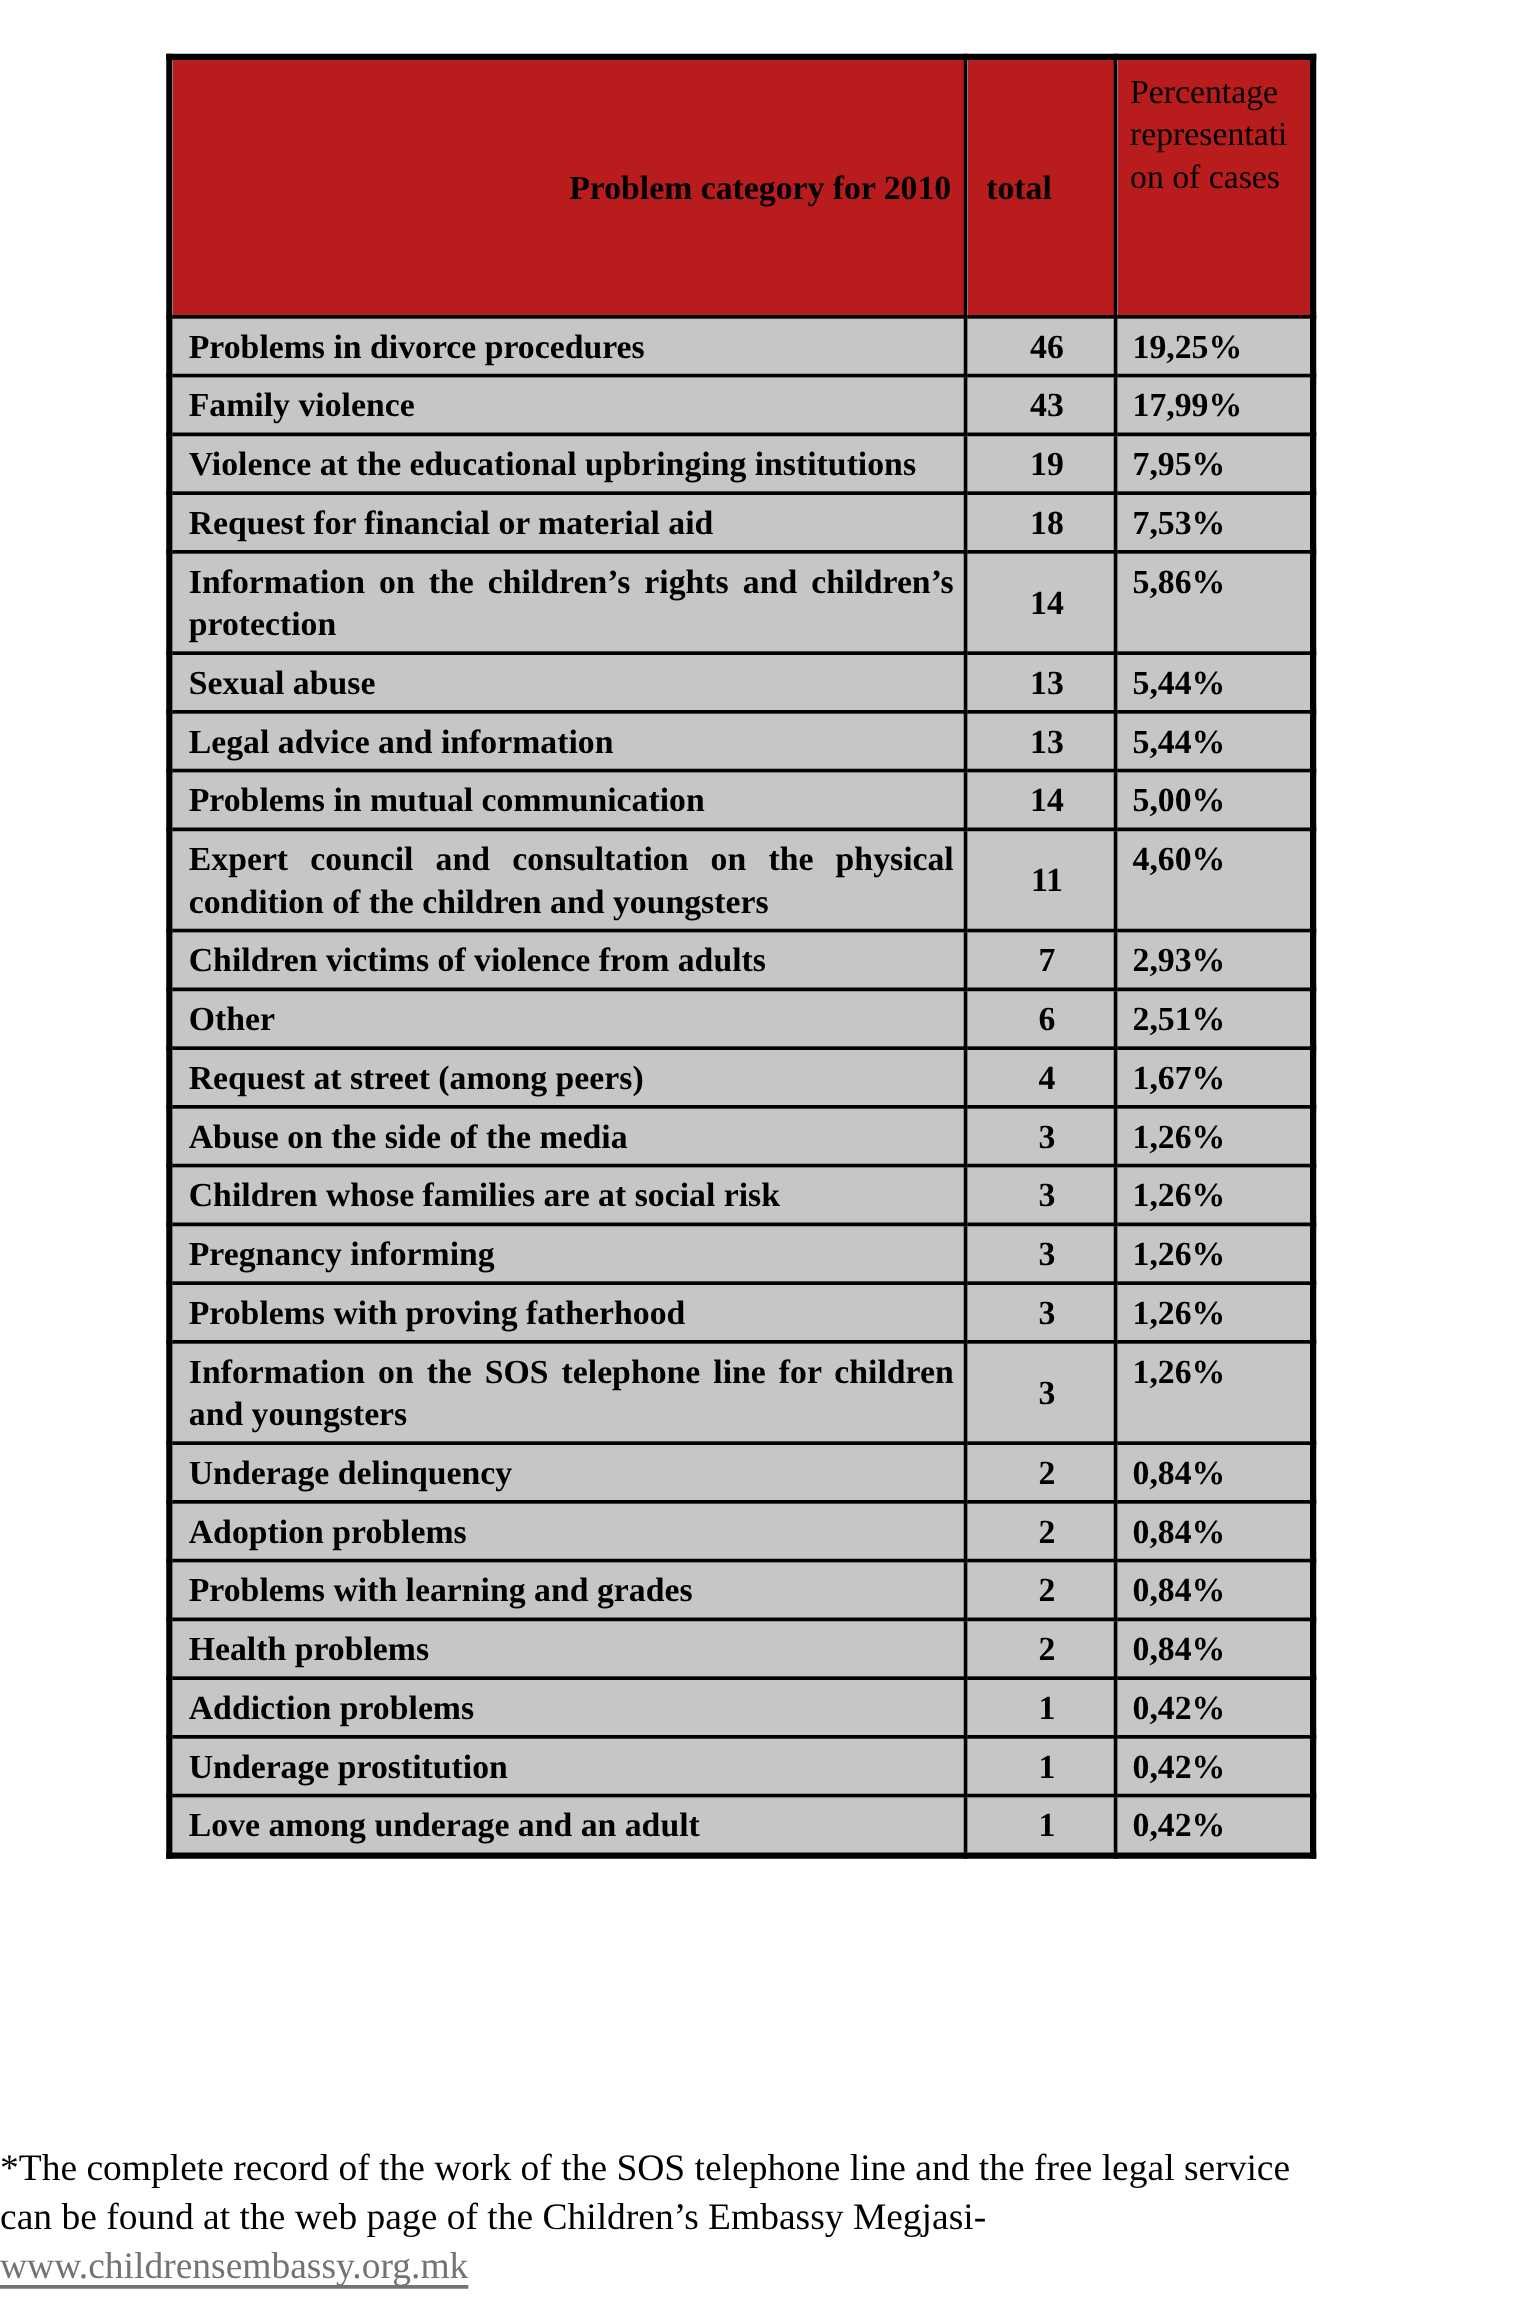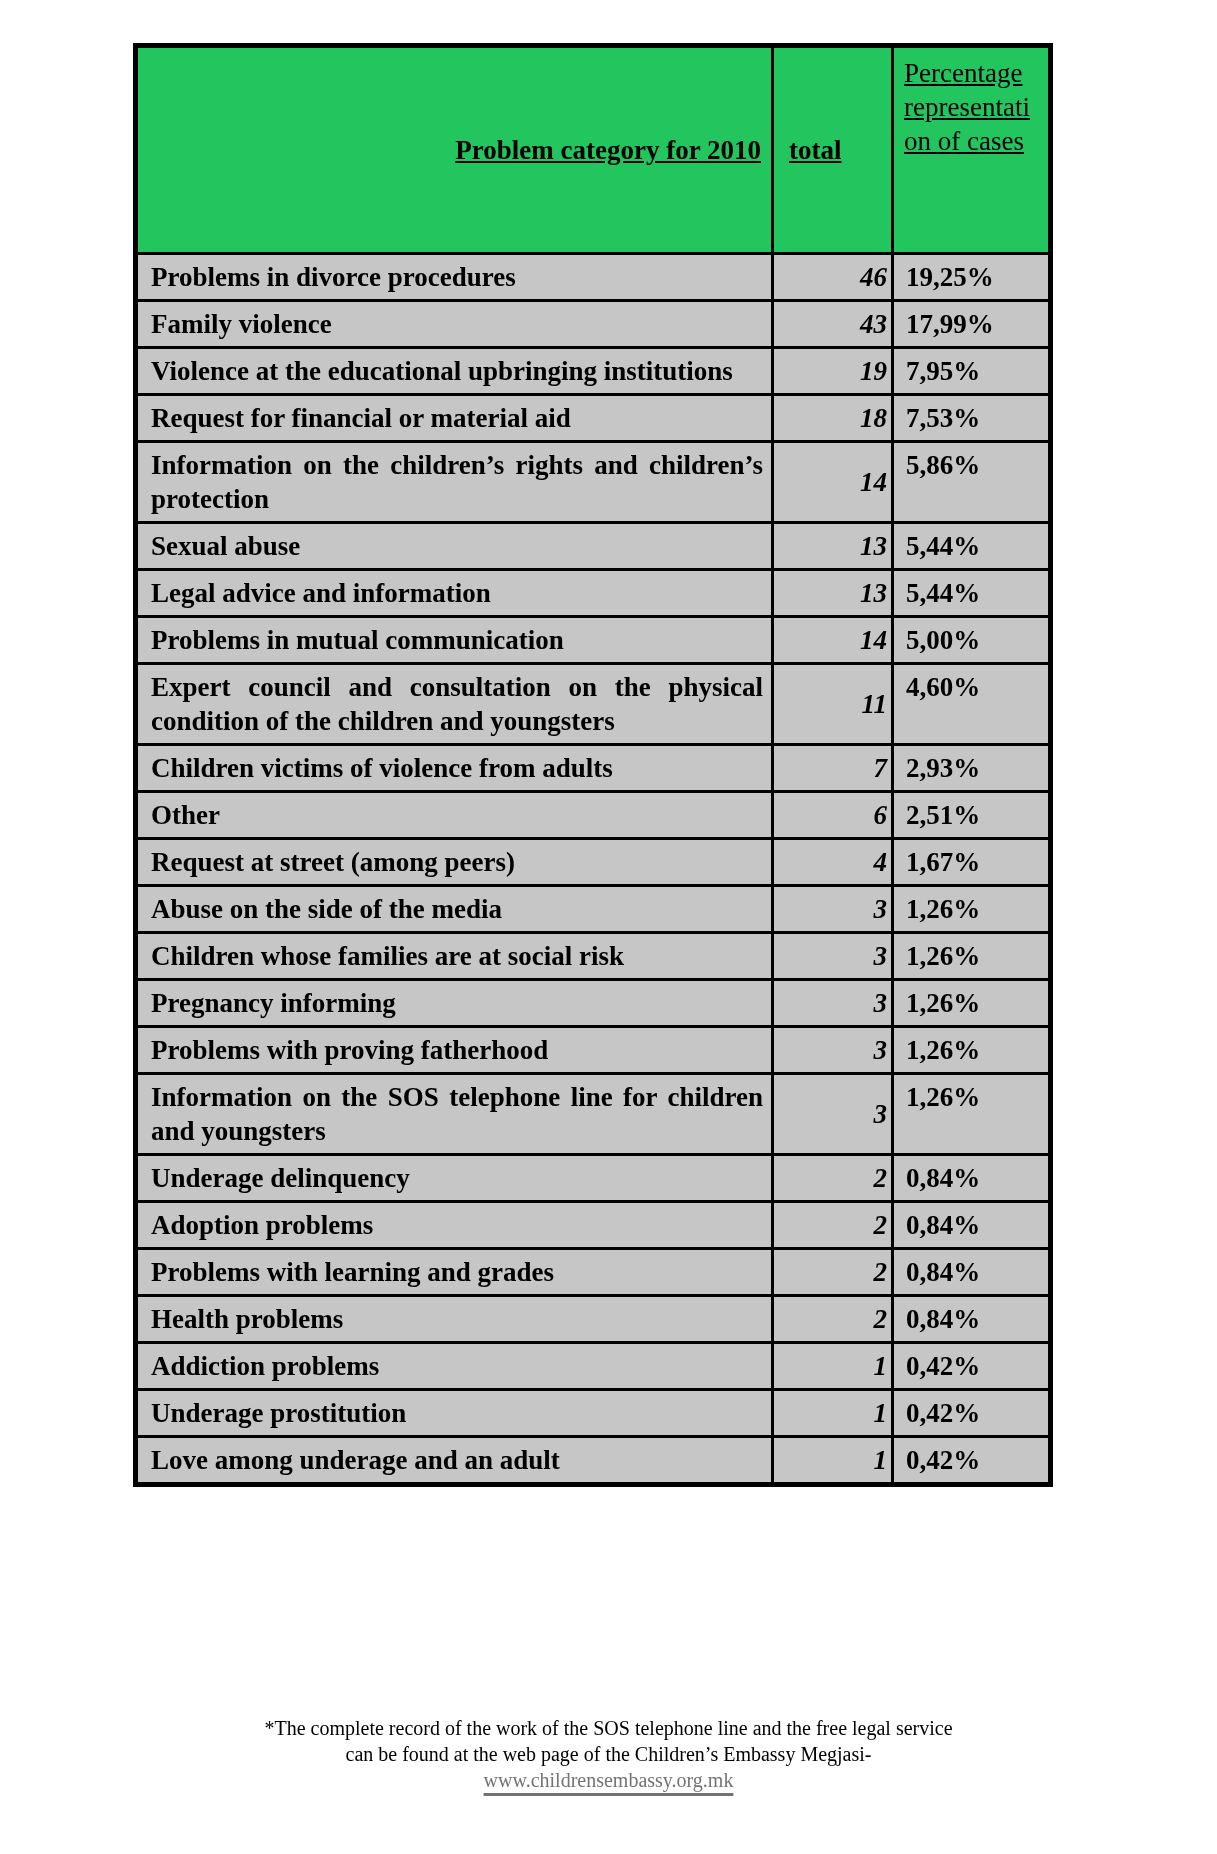--- a/index.html
+++ b/index.html
@@ -34,24 +34,23 @@
 
   table.problems th, table.problems td {
     border: 3px solid #000000;
     font-size: 27px;
     line-height: 1.26;
     overflow: hidden;
   }
 
   
   thead th {
-    background: #22c55e;
+    background: #b91c1c;
     border-bottom: 4px solid #000000;
     height: 190px;
-    text-decoration: underline;
   }
   th.h-category {
     font-weight: bold;
     text-align: right;
     vertical-align: middle;
     padding: 6px 10px 6px 14px;
   }
   th.h-total {
     font-weight: bold;
     text-align: left;
@@ -68,39 +67,38 @@
   }
 
   
   tbody td { background: #c6c6c6; font-weight: bold; }
   td.cat {
     text-align: justify;
     vertical-align: middle;
     padding: 5px 8px 5px 13px;
   }
   td.tot {
-    text-align: right;
+    text-align: center;
     vertical-align: middle;
     padding: 5px 4px 5px 14px;
-    font-style: italic;
   }
   td.pct {
     text-align: left;
     vertical-align: top;
     padding: 5px 4px 5px 12px;
   }
 
   
   .footnote {
     position: absolute;
     left: 0;
     top: 1715px;
     width: 1217px;
-    text-align: center;
-    font-size: 20px;
+    text-align: left;
+    font-size: 30px;
     line-height: 1.3;
     font-weight: normal;
   }
   .footnote .link {
     text-decoration: underline;
     text-decoration-thickness: 3px;
     text-underline-offset: 6px;
     color: #737373;
     cursor: pointer;
   }

